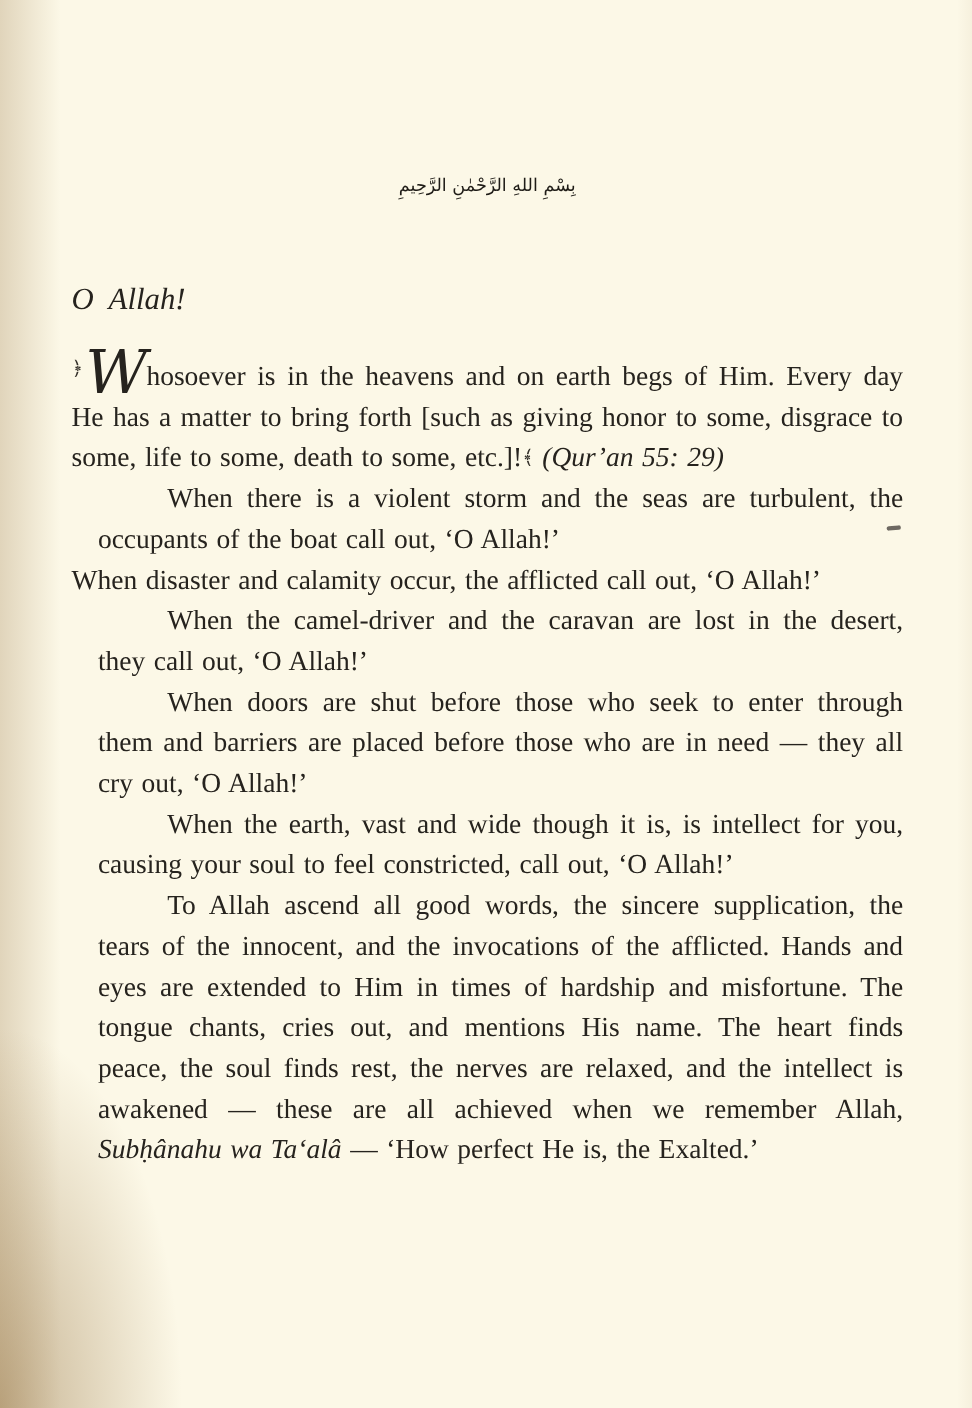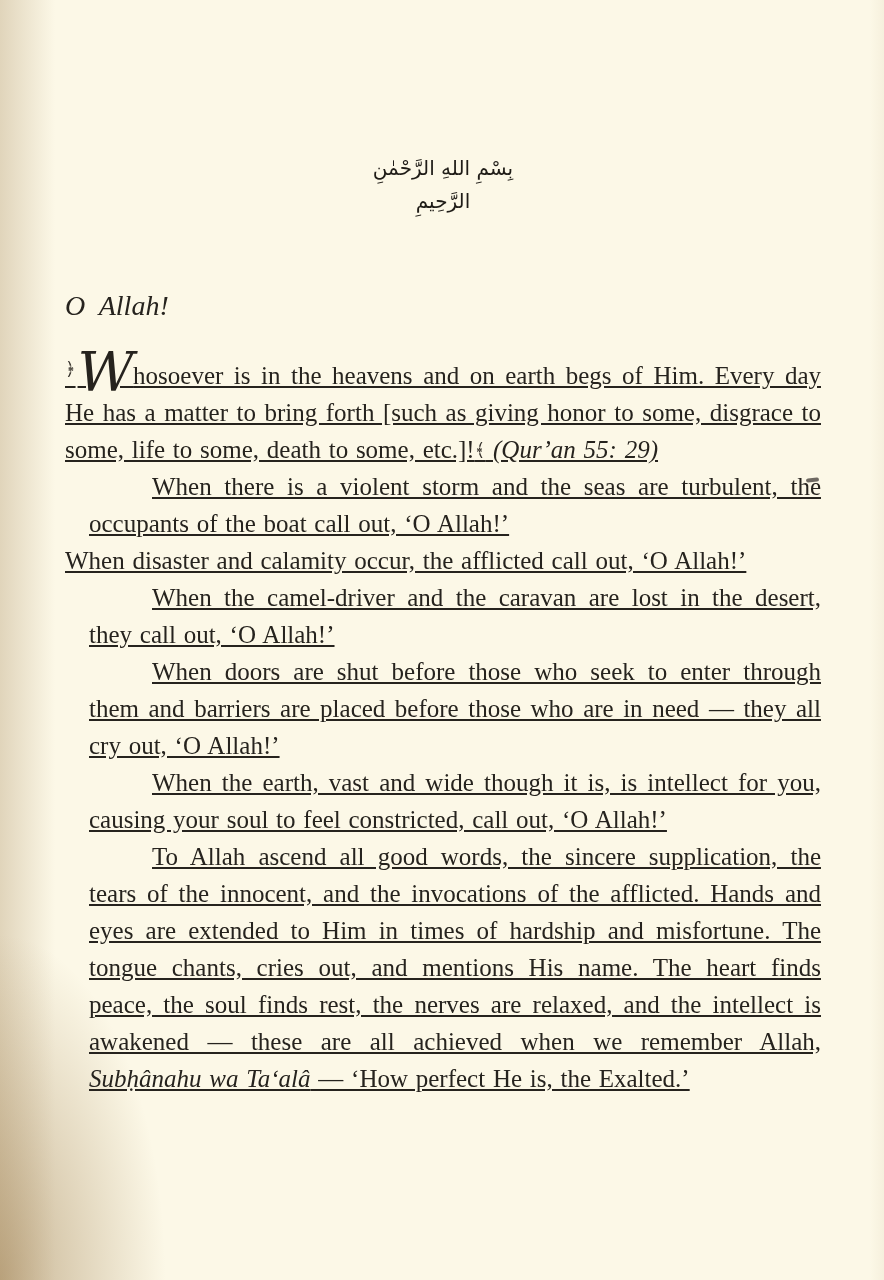--- a/index.html
+++ b/index.html
@@ -25,21 +25,21 @@
     width: 756px;
   }
   .bismillah {
     padding-top: 152px;
     text-align: center;
   }
   .bismillah .arabic {
     display: inline-block;
     width: 180px;
     font-family: "DejaVu Sans", sans-serif;
-    font-size: 20px;
+    font-size: 16px;
     line-height: 33px;
     color: #1f1c17;
     direction: rtl;
     text-align: center;
   }
   .subtitle {
     margin: 42px 0 0 0;
     font-style: italic;
     font-size: 27px;
     line-height: 36px;
@@ -53,21 +53,20 @@
     font-size: 28px;
     line-height: 36px;
     word-spacing: 7px;
   }
   .body {
     margin-top: 26px;
     font-size: 25px;
     line-height: 37px;
     text-align: justify;
     word-spacing: 1.5px;
-    text-decoration: underline;
   }
   .para { margin: 0; }
   .para.indent { text-indent: 63px; margin-left: 24px; }
   .orn {
     font-family: "DejaVu Sans", sans-serif;
     font-size: 18px;
     color: #34302a;
   }
   .orn.open { margin-right: 2px; vertical-align: 9px; }
   .orn.close { vertical-align: 2px; }

